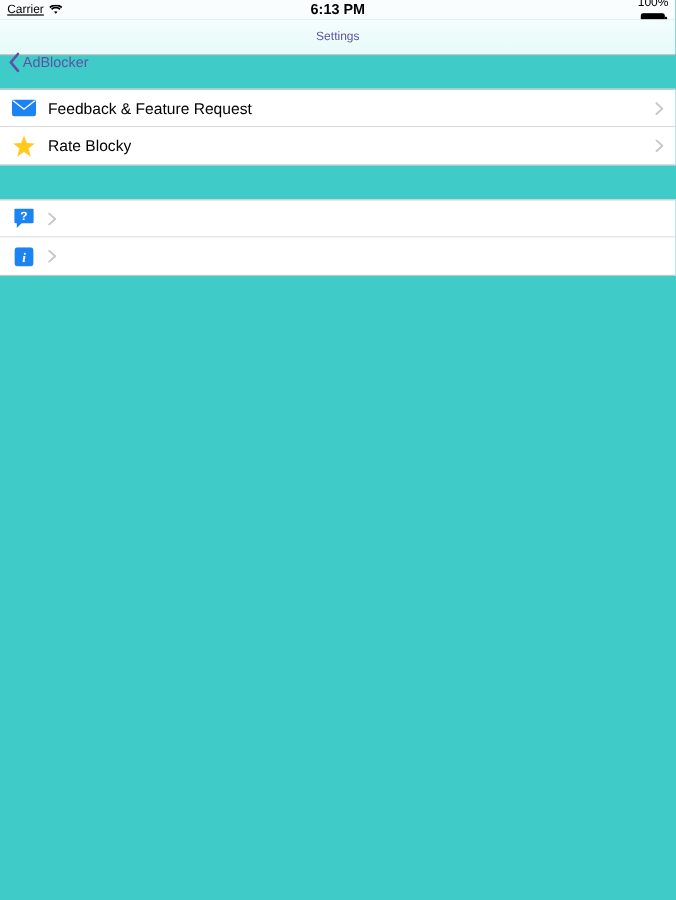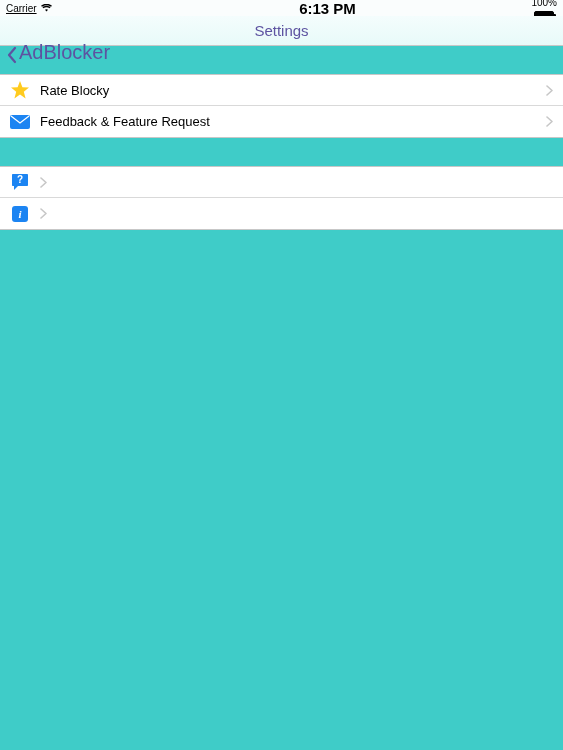--- a/index.html
+++ b/index.html
@@ -16,21 +16,21 @@
       display: flex;
       align-items: center;
       justify-content: space-between;
       padding: 0 6px;
       font-size: 10px;
       font-weight: 500;
       color: #000;
     }
     .status-left { display: flex; align-items: center; gap: 4px; text-decoration: underline; }
     .status-right { display: flex; align-items: center; gap: 3px; flex-direction: column; }
-    .status-center { position: absolute; left: 50%; transform: translateX(-50%); font-size: 15px; font-weight: 600; margin-left: 46px; }
+    .status-center { position: absolute; left: 50%; transform: translateX(-50%); font-size: 12px; font-weight: 600; }
     .wifi-icon { display: inline-flex; }
     .battery {
       width: 20px;
       height: 9px;
       border: 1px solid #000;
       border-radius: 2px;
       position: relative;
       background: #000;
     }
     .battery::after {
@@ -47,34 +47,34 @@
       height: 30px;
       background: linear-gradient(#f4fdfd, #e8faf9);
       border-bottom: 1px solid #c7c7c7;
       display: flex;
       align-items: center;
       position: relative;
       padding: 0 6px;
     }
     .back-btn {
       display: flex;
-      align-items: flex-end;
+      align-items: center;
       color: #5d53a1;
-      font-size: 20px;
+      font-size: 12px;
       cursor: pointer;
       gap: 2px;
       margin-top: 43px;
     }
     .back-chev { display: inline-flex; }
     .nav-title {
       position: absolute;
       left: 50%;
       transform: translateX(-50%);
       color: #5d53a1;
-      font-size: 15px;
+      font-size: 10px;
       font-weight: 500;
     }
     .section-spacer {
       height: 28px;
       background: #3fccc8;
     }
     .list-group {
       background: #fff;
     }
     .list-row {
@@ -137,45 +137,45 @@
     <span>AdBlocker</span>
   </div>
   <div class="nav-title">Settings</div>
 </div>
 
 <div class="section-spacer"></div>
 
 <div class="list-group">
   <div class="list-row">
     <span class="row-icon">
-      <svg width="20" height="20" viewBox="0 0 20 20">
-          <path d="M10 1 L12.4 7.2 L19 7.6 L13.8 11.8 L15.6 18.4 L10 14.6 L4.4 18.4 L6.2 11.8 L1 7.6 L7.6 7.2 Z" fill="#ffcb1f"></path>
-        </svg>
-    </span>
-    <span class="row-label">Rate Blocky</span>
-    <span class="row-chev">
-      <svg width="7" height="11" viewBox="0 0 7 11">
-          <polyline points="1,1 6,5.5 1,10" fill="none" stroke="#c7c7c7" stroke-width="1.6" stroke-linecap="round" stroke-linejoin="round"></polyline>
-        </svg>
-    </span>
-  </div>
-  <div class="list-row">
-    <span class="row-icon">
       <svg width="20" height="14" viewBox="0 0 20 14">
           <rect x="0" y="0" width="20" height="14" rx="2" fill="#1c84f2"></rect>
           <path d="M1 1 L10 8 L19 1" stroke="#fff" stroke-width="1.2" fill="none"></path>
         </svg>
     </span>
     <span class="row-label">Feedback &amp; Feature Request</span>
     <span class="row-chev">
       <svg width="7" height="11" viewBox="0 0 7 11">
           <polyline points="1,1 6,5.5 1,10" fill="none" stroke="#c7c7c7" stroke-width="1.6" stroke-linecap="round" stroke-linejoin="round"></polyline>
         </svg>
     </span>
   </div>
+  <div class="list-row">
+    <span class="row-icon">
+      <svg width="20" height="20" viewBox="0 0 20 20">
+          <path d="M10 1 L12.4 7.2 L19 7.6 L13.8 11.8 L15.6 18.4 L10 14.6 L4.4 18.4 L6.2 11.8 L1 7.6 L7.6 7.2 Z" fill="#ffcb1f"></path>
+        </svg>
+    </span>
+    <span class="row-label">Rate Blocky</span>
+    <span class="row-chev">
+      <svg width="7" height="11" viewBox="0 0 7 11">
+          <polyline points="1,1 6,5.5 1,10" fill="none" stroke="#c7c7c7" stroke-width="1.6" stroke-linecap="round" stroke-linejoin="round"></polyline>
+        </svg>
+    </span>
+  </div>
 </div>
 
 <div class="section-spacer"></div>
 
 <div class="list-group">
   <div class="list-row">
     <span class="row-icon">
       <svg width="18" height="18" viewBox="0 0 18 18">
           <path d="M2 1 H16 C16.6 1 17 1.4 17 2 V12 C17 12.6 16.6 13 16 13 H7 L3 17 V13 H2 C1.4 13 1 12.6 1 12 V2 C1 1.4 1.4 1 2 1 Z" fill="#1c84f2"></path>
           <text x="9" y="10" text-anchor="middle" font-size="10" font-weight="bold" fill="#fff">?</text>

